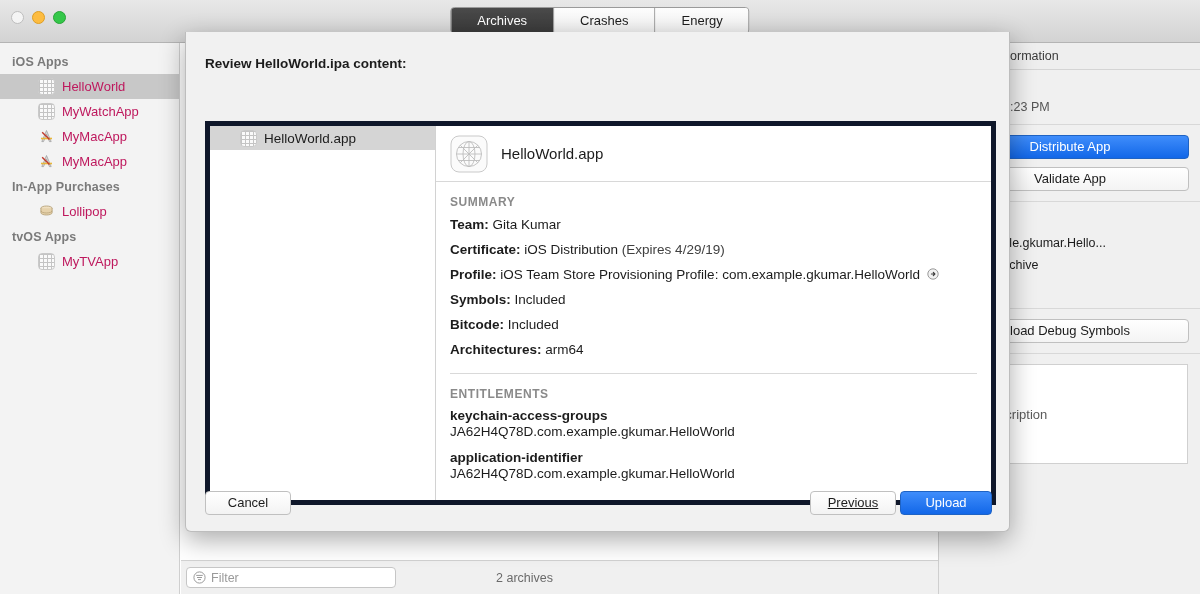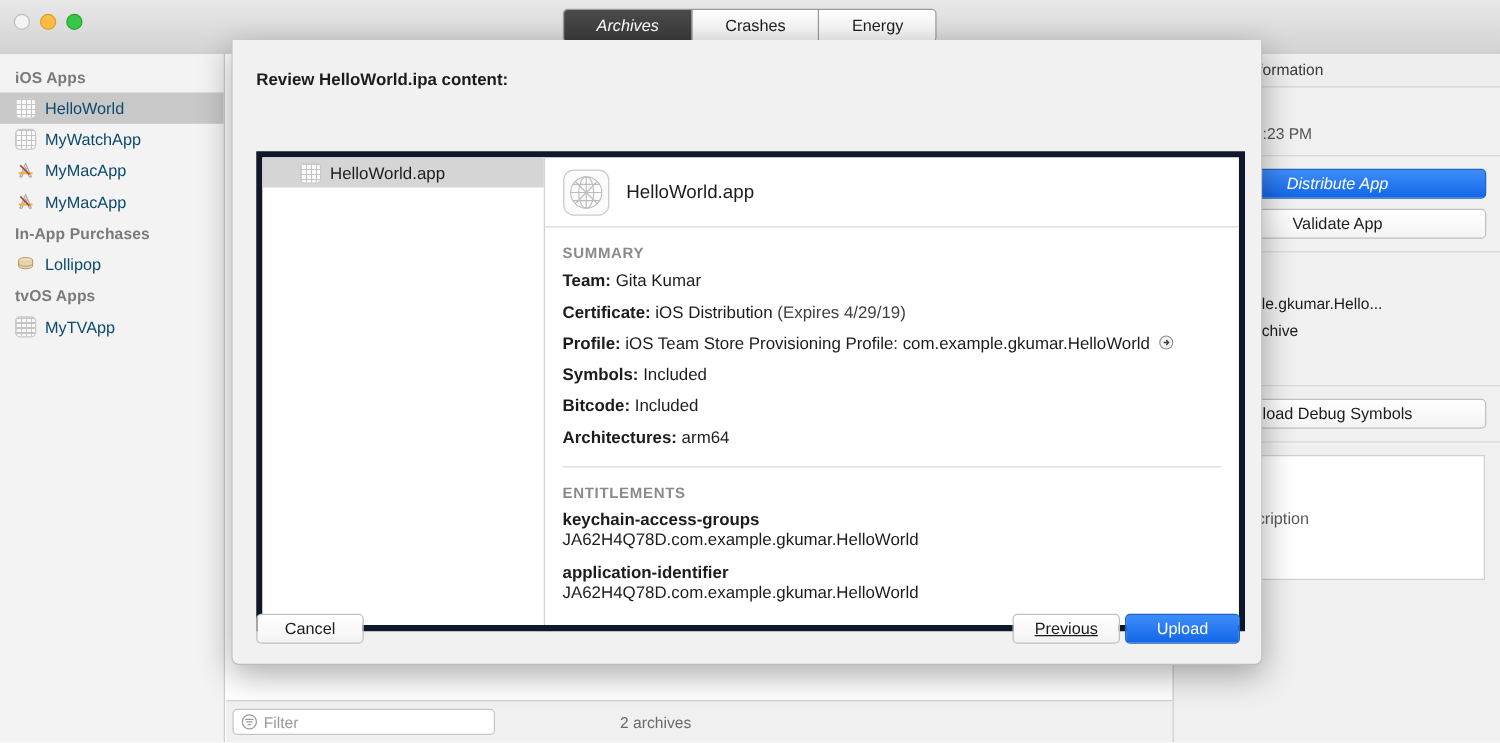--- a/index.html
+++ b/index.html
@@ -33,36 +33,35 @@
   .seg {
     display:flex; align-items:center; justify-content:center;
     padding:0 26px; font-size:13px; color:#1d1d1d;
     background:linear-gradient(to bottom,#fdfdfd,#f0f0f0);
     border-right:1px solid #9a9a9a; cursor:default;
   }
   .seg:last-child { border-right:none; }
   .seg.active {
     background:linear-gradient(to bottom,#4a4a4a,#3a3a3a);
     color:#fff;
-    font-style:italic;
   }
 
   
   .sidebar {
     position:absolute; left:0; top:43px; width:180px; height:551px;
     background:#f3f3f3; border-right:1px solid #cfcfcf;
     padding-top:6px; overflow:hidden;
   }
   .group-header {
     font-size:12.5px; font-weight:bold; color:#7a7a7a;
     padding:6px 0 5px 12px; letter-spacing:.1px;
   }
   .side-row {
-    display:flex; align-items:center; height:25px; padding-left:12px; gap:7px;
-    font-size:13px; color:#0c4a6e;
+    display:flex; align-items:center; height:25px; padding-left:38px; gap:7px;
+    font-size:13px; color:#be185d;
   }
   .side-row.selected { background:#c8c8c8; }
 
   
   .ico { width:17px; height:17px; flex:0 0 17px; position:relative; }
   .ico-app {
     background:#fafafa; border:1px solid #c9c9c9; border-radius:4px;
     background-image:
       repeating-linear-gradient(to right,#c4c4c4 0 1px,transparent 1px 4px),
       repeating-linear-gradient(to bottom,#c4c4c4 0 1px,transparent 1px 4px);
@@ -102,21 +101,21 @@
     font-size:12.5px; color:#3a3a3a;
     background:#eeeeee; border-bottom:1px solid #d4d4d4;
   }
   .insp-sec { padding:10px 12px; border-bottom:1px solid #d8d8d8; }
   .insp-appname { font-size:15px; font-weight:bold; color:#111; }
   .insp-date { font-size:12.5px; color:#555; margin-top:3px; }
   .btn-blue {
     display:block; width:238px; height:24px; margin:0 auto 8px;
     border:1px solid #1f63c4; border-radius:4px;
     background:linear-gradient(to bottom,#3f8dfb,#1267e8);
-    color:#fff; font-size:13px; text-align:center; line-height:22px;font-style:italic;
+    color:#fff; font-size:13px; text-align:center; line-height:22px;
   }
   .btn-plain {
     display:block; width:238px; height:24px; margin:0 auto;
     border:1px solid #c0c0c0; border-radius:4px;
     background:linear-gradient(to bottom,#ffffff,#f4f4f4);
     color:#1c1c1c; font-size:13px; text-align:center; line-height:22px;
   }
   .meta-list { padding:8px 12px 10px; }
   .meta-row { font-size:12.5px; color:#1c1c1c; line-height:22px; white-space:nowrap; }
   .desc-box {

